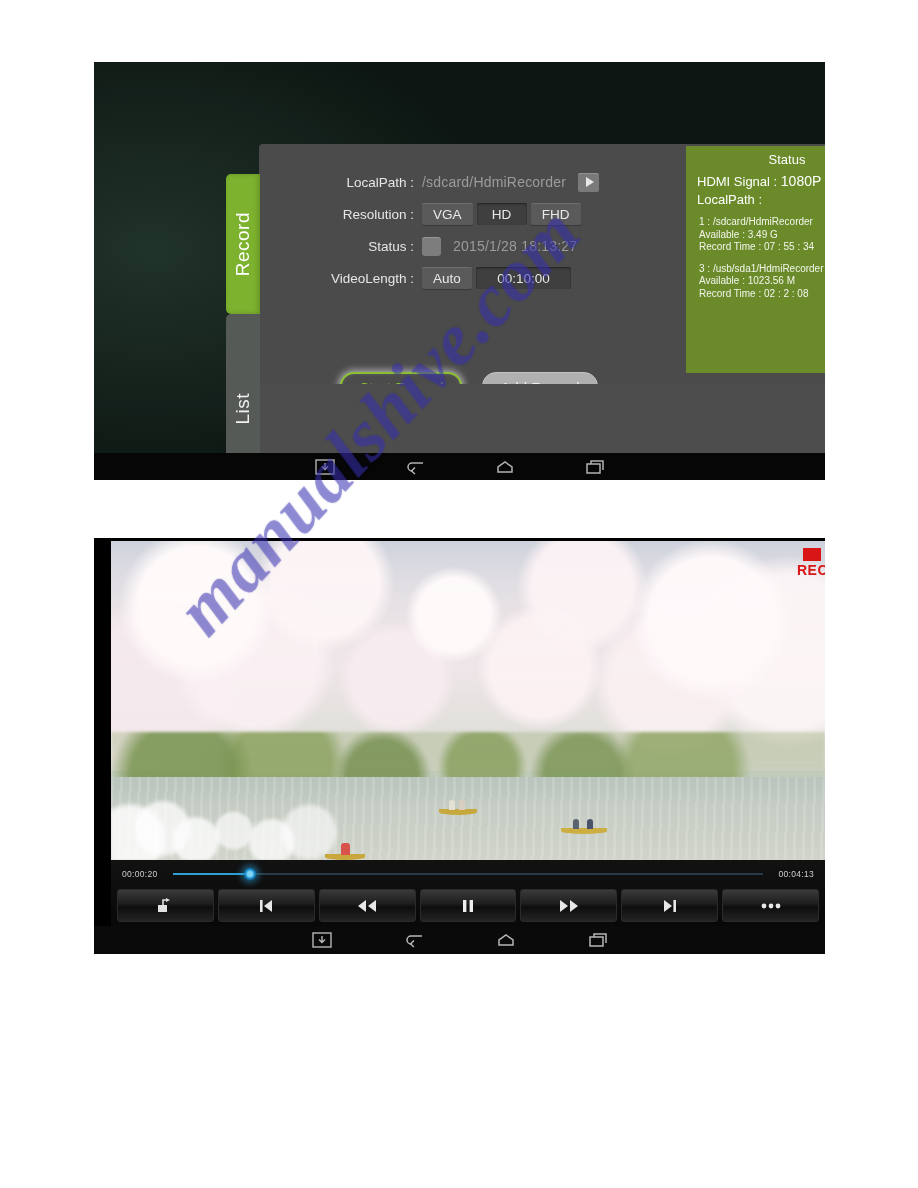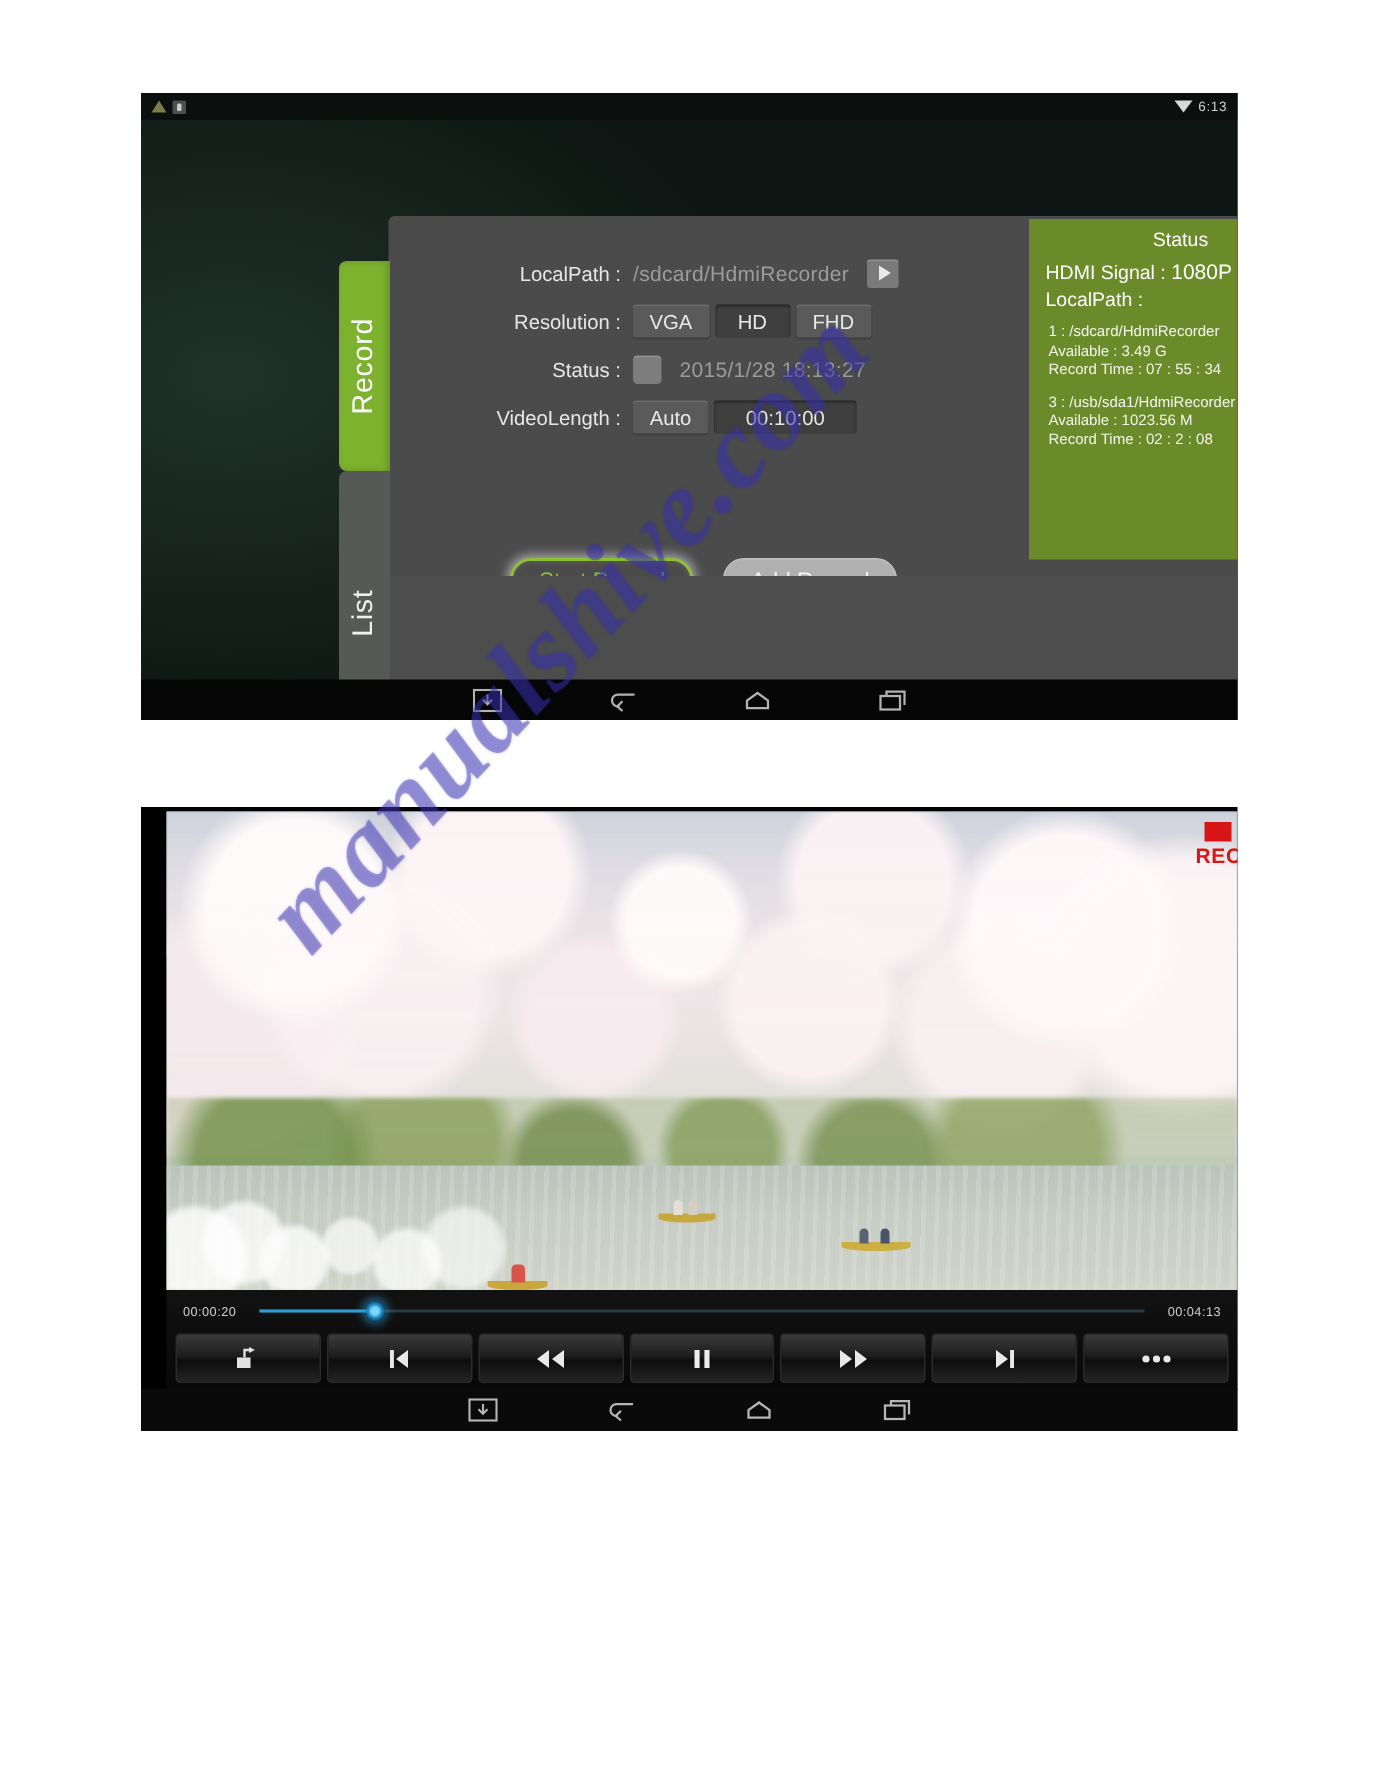--- a/index.html
+++ b/index.html
@@ -407,30 +407,20 @@
   }
 </style>
 </head>
 <body>
 
 <div class="page">
 
   <div class="shot1">
     <div class="s1-bg"></div>
 
-    <div class="s1-statusbar">
-      <div class="sb-left">
-        <div class="sb-ic-tri"></div>
-        <div class="sb-ic-box"></div>
-      </div>
-      <div class="sb-right">
-        <div class="sb-wifi"></div>
-        <div class="sb-time">6:13</div>
-      </div>
-    </div>
 
     <div class="s1-tab tab-record">
       <span>Record</span>
     </div>
     <div class="s1-tab tab-list">
       <span>List</span>
     </div>
 
     <div class="s1-panel">
 

